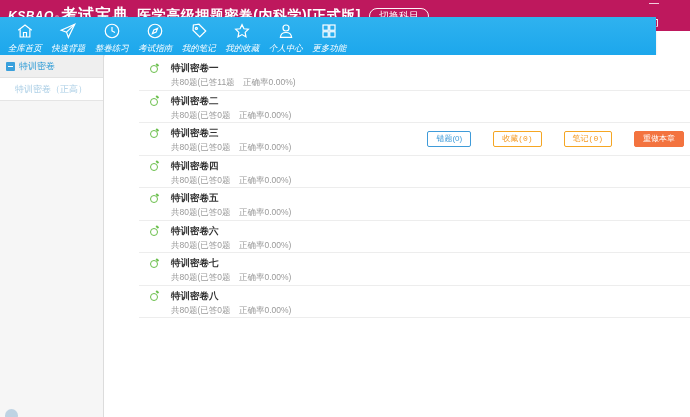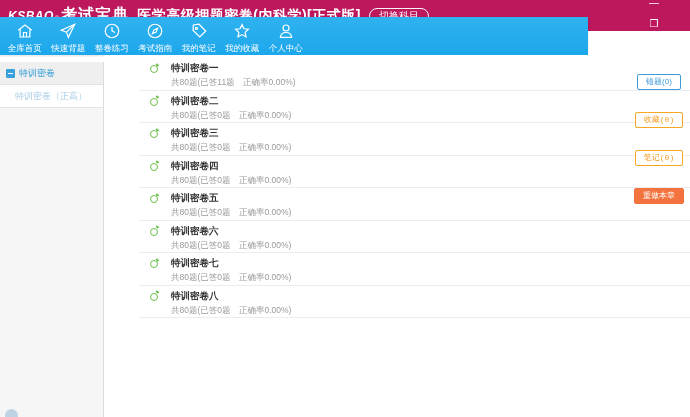--- a/index.html
+++ b/index.html
@@ -20,38 +20,39 @@
   .switch-btn{
     margin-left:8px; font-size:10px; color:#fff; border:1px solid rgba(255,255,255,.95);
     border-radius:8px; padding:1px 9px; background:transparent; cursor:pointer; line-height:1.2;
   }
   .tb-right{ margin-left:auto; display:flex; align-items:center; gap:4px;flex-direction:column; }
   .cache{ display:flex; align-items:center; gap:3px; font-size:8.5px; margin-right:14px; }
   .win-btn{ width:26px; text-align:center; font-size:10px; line-height:17px; cursor:pointer; }
 
   
   .navbar{
-    position:absolute; left:0; top:17px; width:588px; height:38px;
+    position:absolute; left:0; top:17px; width:656px; height:38px;
     background:linear-gradient(#2fb2ef,#1ca7ec);
     display:flex; align-items:flex-start; padding:4px 0 0 3px;
     box-shadow:0 1px 2px rgba(0,0,0,.12);
+    font-style:italic;
   }
   .nav-item{
     width:43.5px; display:flex; flex-direction:column; align-items:center; gap:3px;
     cursor:pointer; padding-top:1px;
   }
   .nav-ico{ width:18px; height:18px; display:block; }
   .nav-label{ font-size:8.5px; color:#fff; white-space:nowrap; line-height:1.2; }
   .nav-item.active .nav-label{
     background:#fff; color:#1b9ada; border-radius:8px; padding:1px 6px;
   }
 
   
   .sidebar{
-    position:absolute; left:0; top:62px; width:104px; bottom:0;
+    position:absolute; left:0; top:55px; width:104px; bottom:0;
     background:#f6f6f6; border-right:1px solid #dcdcdc;
   }
   .side-root{
     height:23px; background:#efefef; border-bottom:1px solid #e2e2e2;
     display:flex; align-items:center; padding-left:6px; gap:4px; cursor:pointer;
   }
   .collapse-box{
     width:9px; height:9px; background:#3aa0dc; border-radius:1px; position:relative; flex:0 0 9px;
   }
   .collapse-box::after{
@@ -77,21 +78,21 @@
     border:1.5px solid #6abf4b; border-radius:50%;
   }
   .ring::after{
     content:""; position:absolute; width:3px; height:1.5px; background:#6abf4b;
     top:-2.5px; right:-1.5px; transform:rotate(40deg);
   }
   .row-title{ font-size:9.5px; font-weight:bold; color:#333; line-height:1.3; }
   .row-sub{ font-size:8.5px; color:#9a9a9a; margin-top:3px; }
   .row-actions{
     position:absolute; right:6px; top:50%; transform:translateY(-50%);
-    display:flex; gap:22px; align-items:center;flex-direction:column;
+    display:flex; gap:22px; align-items:center;
   }
   .act-btn{
     font-size:8px; line-height:1; padding:3px 8px; border-radius:2px;
     background:#fff; cursor:pointer; white-space:nowrap;
   }
   .act-blue{ color:#3f9bd9; border:1px solid #3f9bd9; }
   .act-orange{ color:#f59a23; border:1px solid #f5a623;font-family:Liberation Mono, monospace; }
   .act-filled{ color:#fff; border:1px solid #f3733f; background:#f3733f; }
 
   
@@ -179,20 +180,29 @@
   </div>
 
   <div class="nav-item">
     <svg class="nav-ico" viewBox="0 0 24 24" fill="none" stroke="#fff" stroke-width="1.6">
         <circle cx="12" cy="8" r="4"></circle>
         <path d="M4.5 20.5 C5 15.5 9 14 12 14 C15 14 19 15.5 19.5 20.5 Z"></path>
       </svg>
     <span class="nav-label">个人中心</span>
   </div>
 
+  <div class="nav-item">
+    <svg class="nav-ico" viewBox="0 0 24 24" fill="none" stroke="#fff" stroke-width="1.6">
+        <rect x="4" y="4" width="7" height="7"></rect>
+        <rect x="13" y="4" width="7" height="7"></rect>
+        <rect x="4" y="13" width="7" height="7"></rect>
+        <rect x="13" y="13" width="7" height="7"></rect>
+      </svg>
+    <span class="nav-label">更多功能</span>
+  </div>
 
 </div>
 
 <div class="sidebar">
   <div class="side-root">
     <span class="collapse-box"></span>
     <span class="side-root-label">特训密卷</span>
   </div>
   <div class="side-item dim">特训密卷（正高）</div>
 </div>

